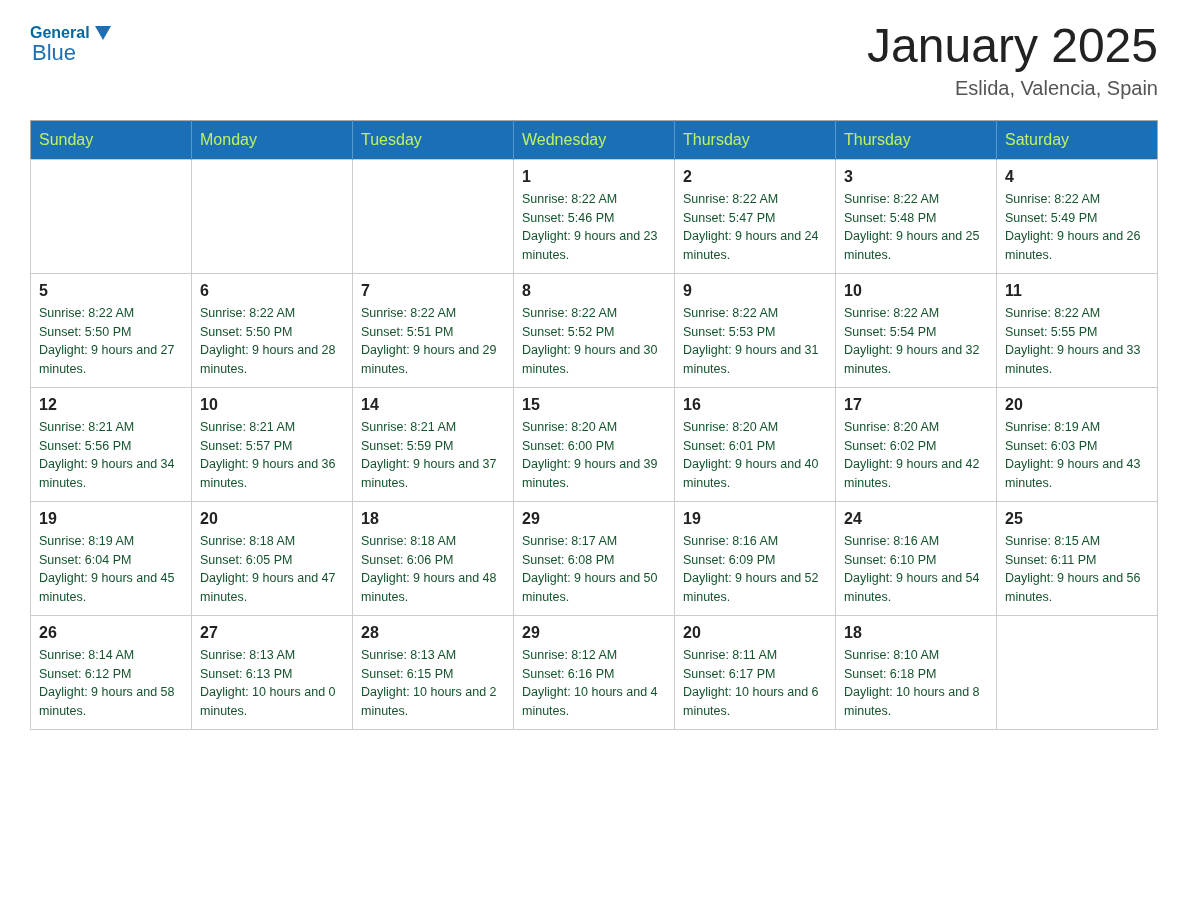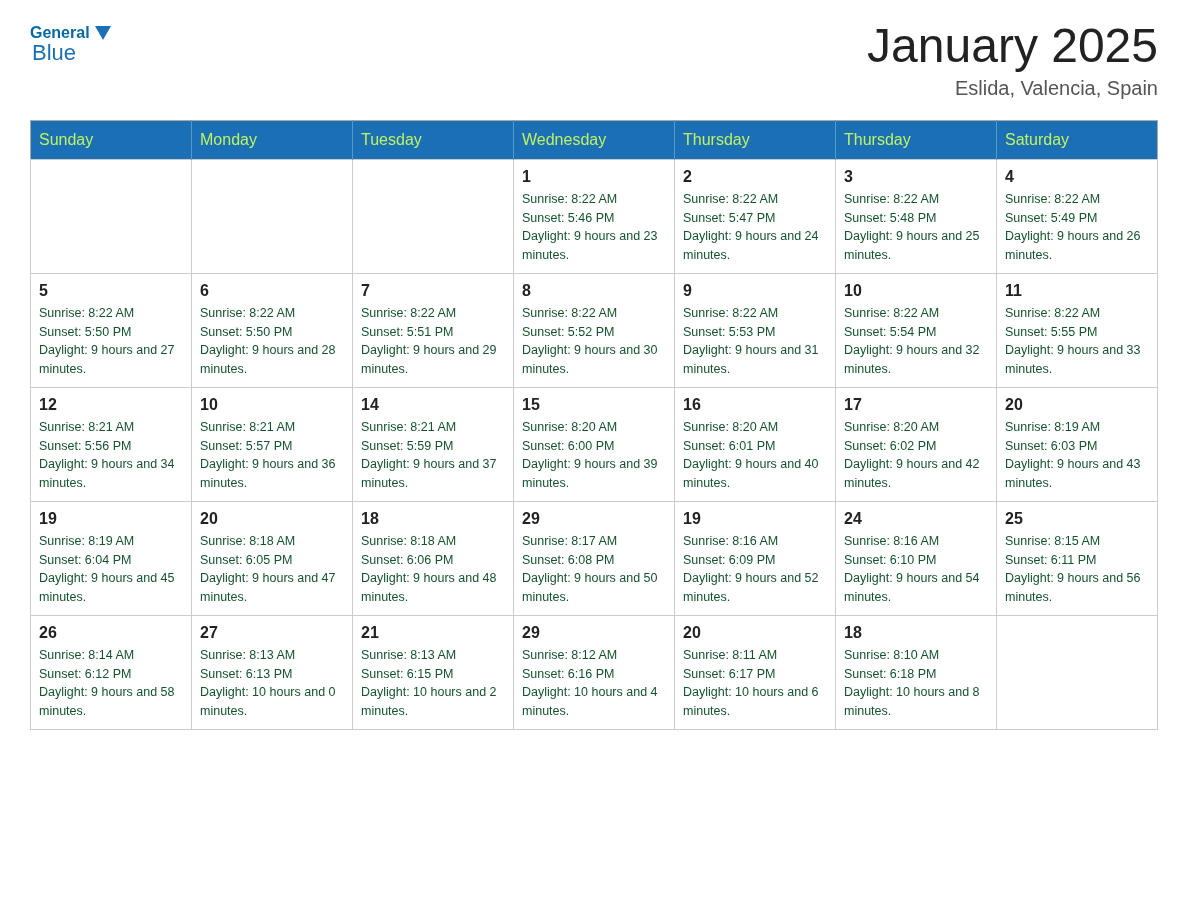--- a/index.html
+++ b/index.html
@@ -237,21 +237,21 @@
       <tr>
         <td>
           <div class="day-number">26</div>
           <div class="day-info">Sunrise: 8:14 AM<br>Sunset: 6:12 PM<br>Daylight: 9 hours and 58 minutes.</div>
         </td>
         <td>
           <div class="day-number">27</div>
           <div class="day-info">Sunrise: 8:13 AM<br>Sunset: 6:13 PM<br>Daylight: 10 hours and 0 minutes.</div>
         </td>
         <td>
-          <div class="day-number">21</div>
+          <div class="day-number">28</div>
           <div class="day-info">Sunrise: 8:13 AM<br>Sunset: 6:15 PM<br>Daylight: 10 hours and 2 minutes.</div>
         </td>
         <td>
           <div class="day-number">29</div>
           <div class="day-info">Sunrise: 8:12 AM<br>Sunset: 6:16 PM<br>Daylight: 10 hours and 4 minutes.</div>
         </td>
         <td>
           <div class="day-number">20</div>
           <div class="day-info">Sunrise: 8:11 AM<br>Sunset: 6:17 PM<br>Daylight: 10 hours and 6 minutes.</div>
         </td>

